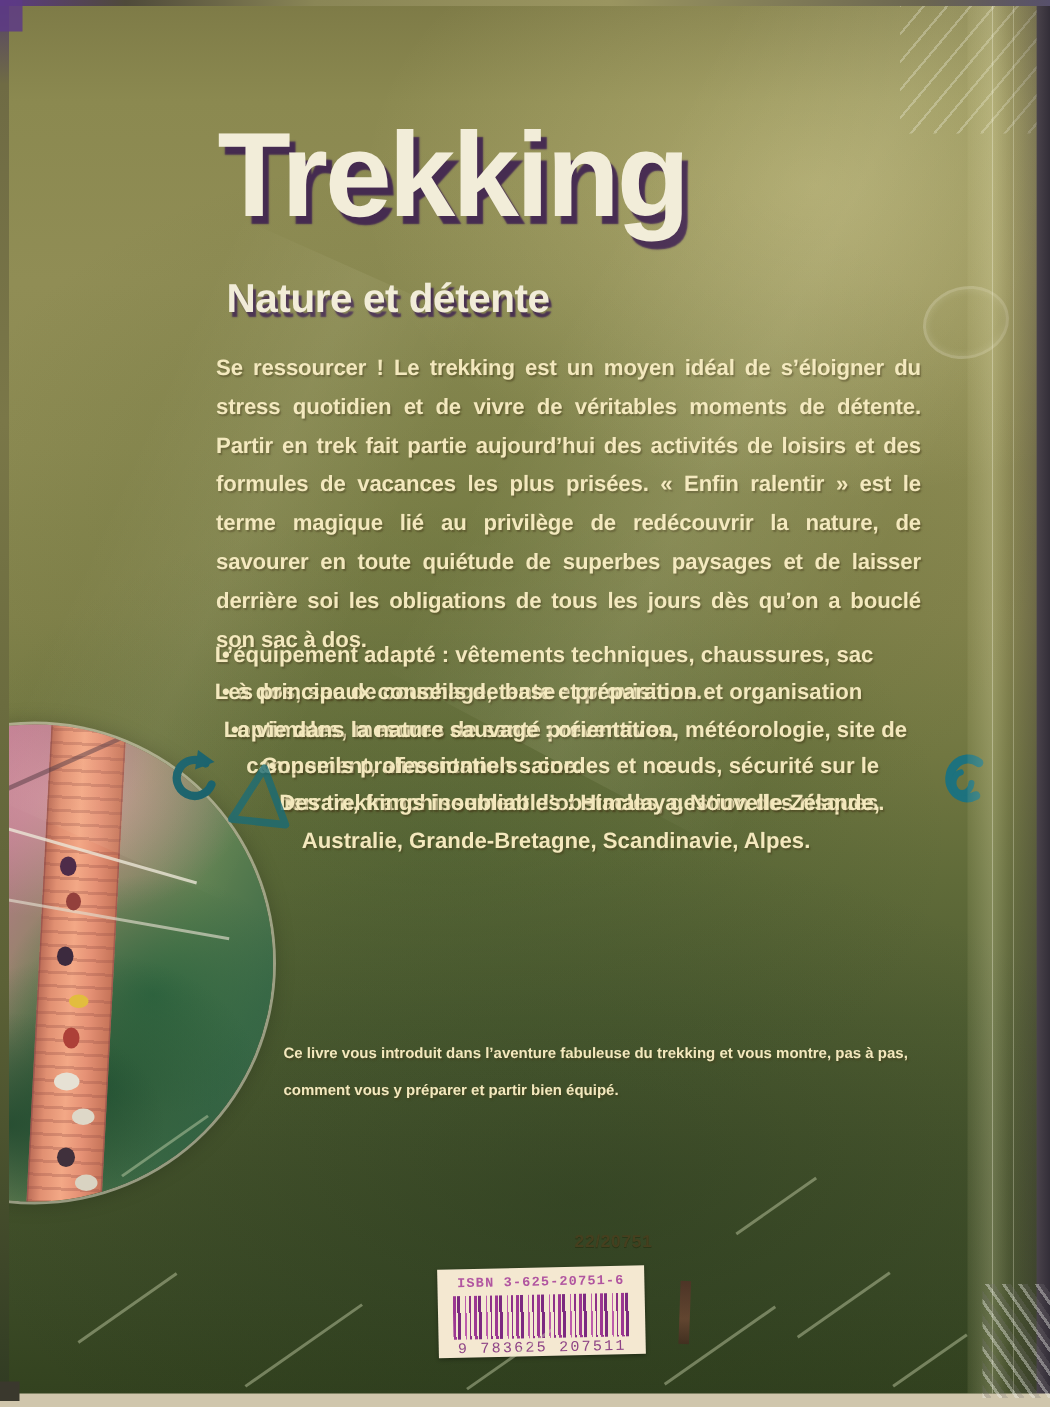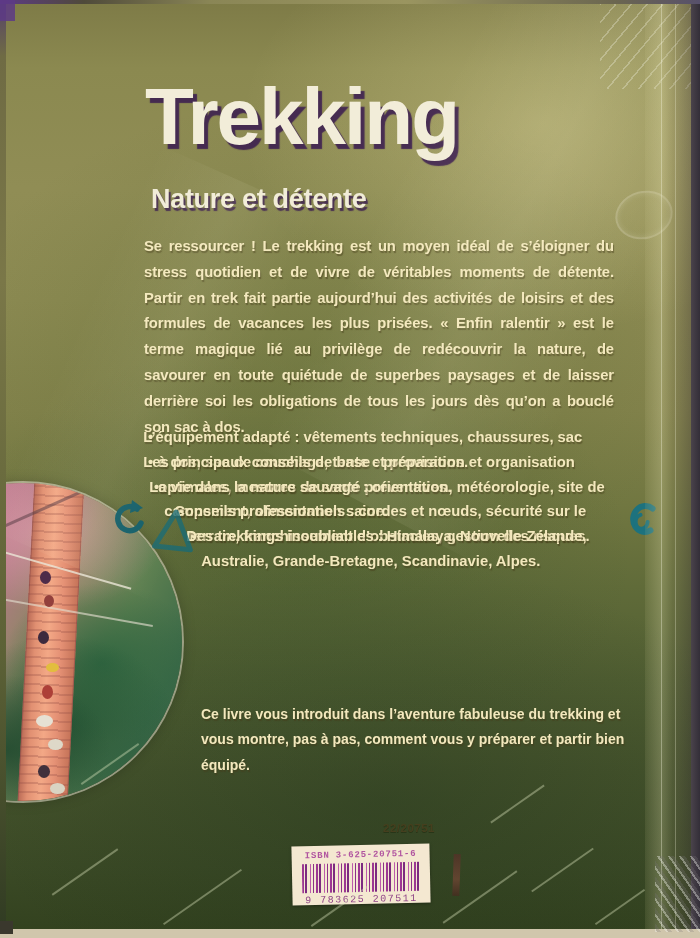--- a/index.html
+++ b/index.html
@@ -28,21 +28,21 @@
   .bullets{left:143px;top:422px;width:490px;margin:0;padding:0;list-style:none;
            font-size:14.8px;font-weight:bold;color:#f3e8bd;line-height:24.8px;
            text-shadow:1px 1.5px 1px rgba(70,60,25,.5);}
   .bullets li{position:relative;padding-left:15px;text-indent:-15px;}
   .bullets .b{position:static;margin-right:5px;}
   .bullets li:nth-child(1){width:442px;}
   .bullets li:nth-child(2){width:474px;}
   .bullets li:nth-child(3){width:452px;margin-left:6px;}
   .bullets li:nth-child(4){width:438px;margin-left:31px;}
   .bullets li:nth-child(5){width:458px;margin-left:43px;}
-  .outro{left:184px;top:687px;width:438px;margin:12px;font-size:14px;font-weight:bold;
+  .outro{left:184px;top:687px;width:438px;margin:0;font-size:10px;font-weight:bold;
          color:#f3e8bd;line-height:25.4px;text-shadow:1px 1.5px 1px rgba(70,60,25,.5);}
 
   
   .printcode{left:290px;top:819px;width:140px;text-align:right;font-size:11.5px;
              font-weight:bold;color:#463f1e;letter-spacing:.5px;
              text-shadow:0 1px 0 rgba(25,35,12,.45);}
   .barcode{left:287px;top:842px;width:138px;height:59px;background:#f4e8d1;
            transform:rotate(-1.2deg);box-shadow:0 1px 3px rgba(0,0,0,.35);padding-top:5px;}
   .barcode *{position:static;display:block;}
   .isbn{text-align:center;font-size:9px;font-weight:bold;color:#b155a0;

